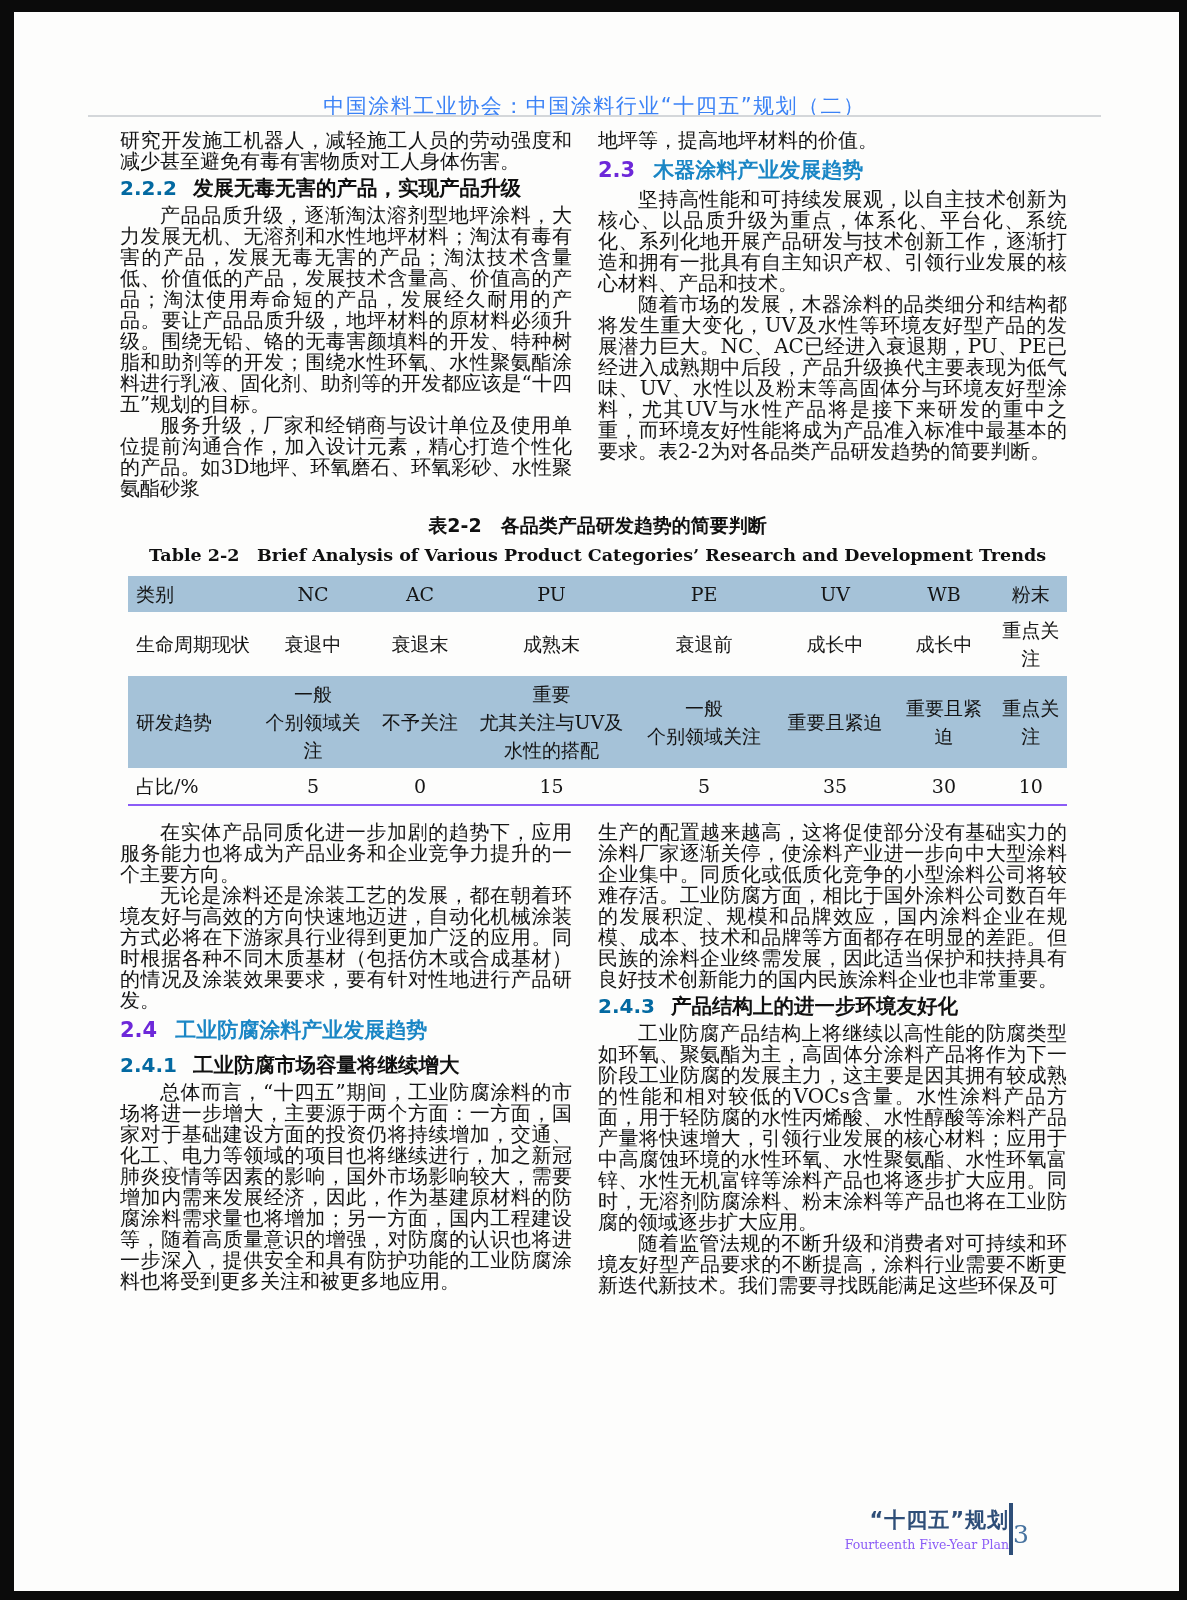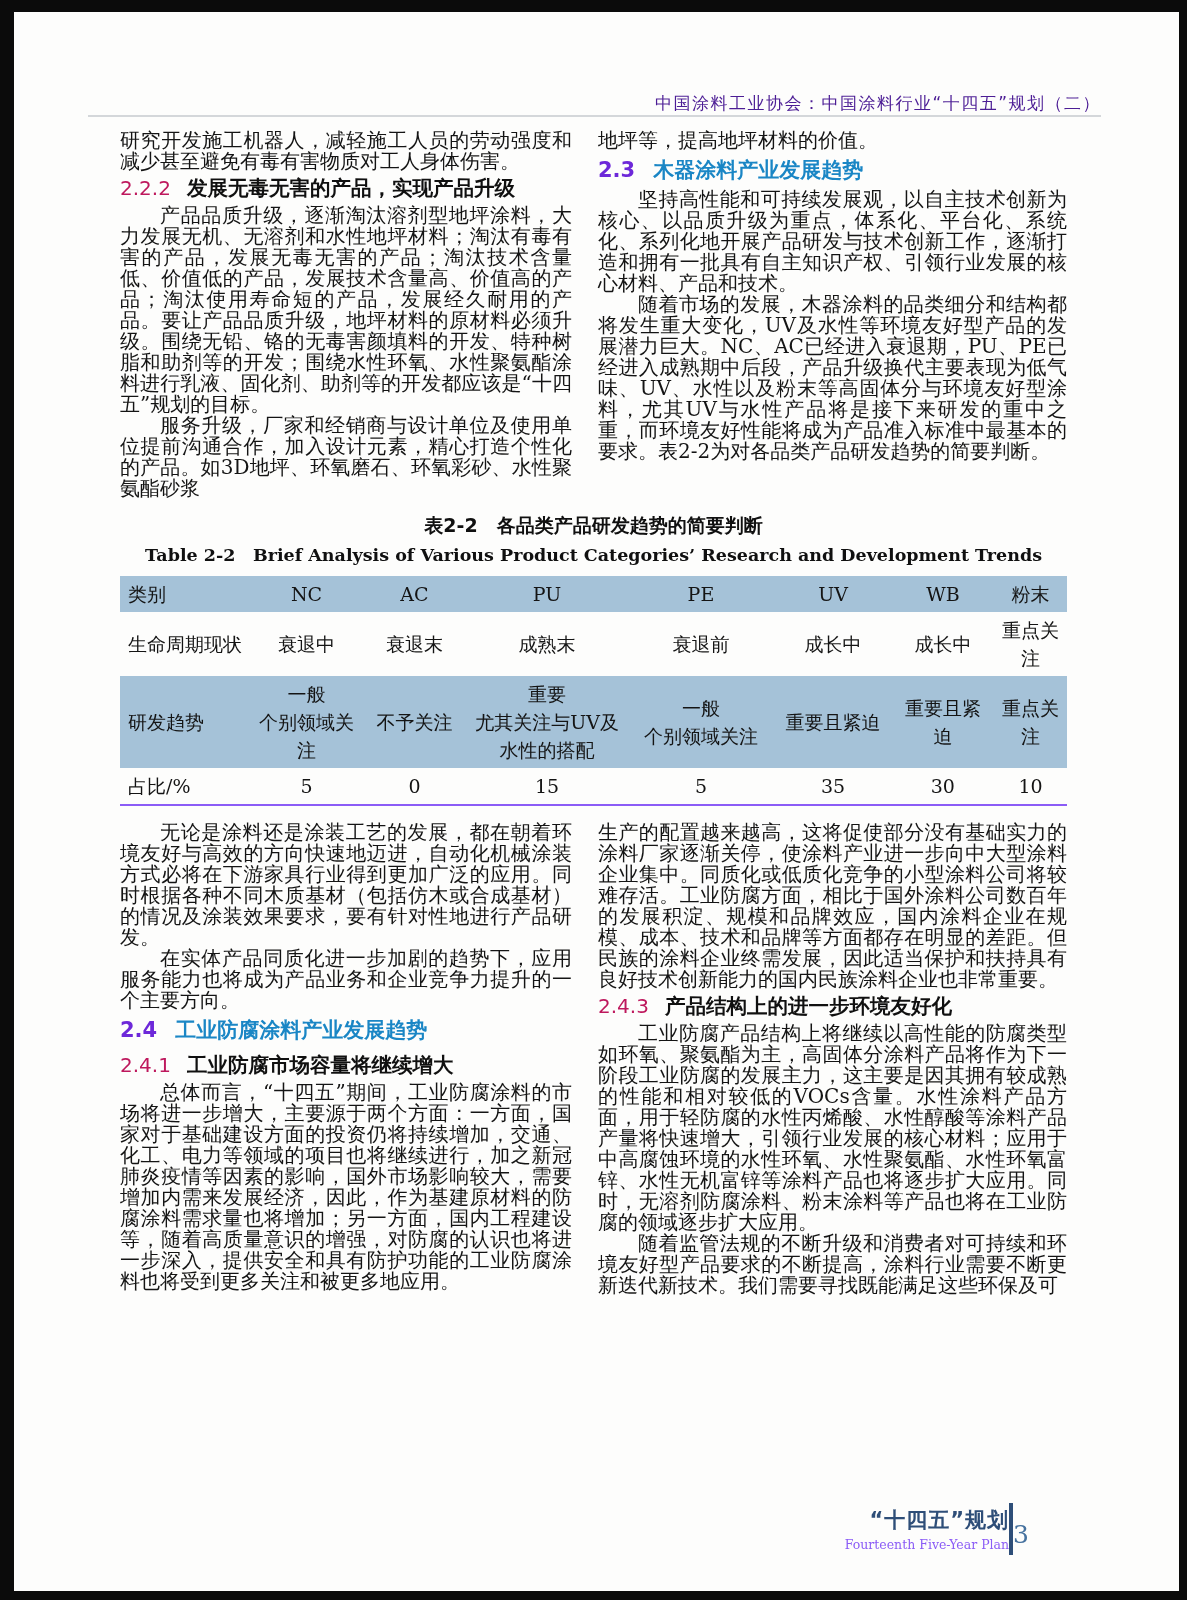--- a/index.html
+++ b/index.html
@@ -9,22 +9,22 @@
     background:#0b0b0b;
     font-family:"DejaVu Serif","Liberation Serif",serif;
   }
   .page {
     position:absolute; left:14px; top:12px; width:1165px; height:1579px;
     background:#fdfdfc; overflow:hidden;
   }
   
   .page-header {
     position:absolute; top:80px; left:74px; right:78px;
-    text-align:right; font-family:"DejaVu Sans","Liberation Sans",sans-serif;
-    font-size:17px; color:#4c1d95; letter-spacing:1.5px;
+    text-align:center; font-family:"DejaVu Sans","Liberation Sans",sans-serif;
+    font-size:21px; color:#3b82f6; letter-spacing:1.5px;
   }
   .header-rule {
     position:absolute; top:103px; left:74px; right:78px;
     border-top:2px solid #d4d7da;
   }
   
   .main { position:absolute; top:118px; left:106px; width:947px; }
   .cols { display:flex; gap:26px; }
   .col-l { width:452px; }
   .col-r { width:469px; }
@@ -35,25 +35,25 @@
   p.indent { text-indent:2em; }
   .h-section {
     margin:2px 0 2px 0; line-height:34px;
     font-family:"DejaVu Sans","Liberation Sans",sans-serif;
     font-weight:bold; font-size:21px; color:#1a86c5;
   }
   .h-section .num { color:#6d28d9; margin-right:18px; }
   .h-sub { margin:0; line-height:33px; font-size:20.5px; }
   .h-sub .num {
     font-family:"DejaVu Sans","Liberation Sans",sans-serif;
-    font-weight:normal; color:#be185d; margin-right:16px; font-size:20px;
+    font-weight:bold; color:#0369a1; margin-right:16px; font-size:20px;
   }
   .h-sub .ttl { font-weight:bold; color:#101010; }
   
-  .table-wrap { margin-top:14px; }
+  .table-wrap { margin-top:14px;margin-left:8px; }
   .tbl-title-cn {
     text-align:center; font-family:"DejaVu Sans","Liberation Sans",sans-serif;
     font-weight:bold; font-size:19px; color:#101010;
   }
   .tbl-title-en {
     text-align:center; font-weight:bold; font-size:17.5px; color:#101010; margin-top:4px;
   }
   table.data {
     width:100%; border-collapse:collapse; margin-top:9px;
     font-size:19px; color:#141414; border-bottom:2px solid #8b5cf6;
@@ -166,22 +166,22 @@
             <td>35</td>
             <td>30</td>
             <td>10</td>
           </tr>
         </tbody>
       </table>
     </div>
 
     <div class="cols cols-bottom">
       <div class="col-l">
+        <p class="body indent">在实体产品同质化进一步加剧的趋势下，应用服务能力也将成为产品业务和企业竞争力提升的一个主要方向。</p>
         <p class="body indent">无论是涂料还是涂装工艺的发展，都在朝着环境友好与高效的方向快速地迈进，自动化机械涂装方式必将在下游家具行业得到更加广泛的应用。同时根据各种不同木质基材（包括仿木或合成基材）的情况及涂装效果要求，要有针对性地进行产品研发。</p>
-        <p class="body indent">在实体产品同质化进一步加剧的趋势下，应用服务能力也将成为产品业务和企业竞争力提升的一个主要方向。</p>
         <h2 class="h-section"><span class="num">2.4</span><span>工业防腐涂料产业发展趋势</span></h2>
         <h3 class="h-sub"><span class="num">2.4.1</span><span class="ttl">工业防腐市场容量将继续增大</span></h3>
         <p class="body indent">总体而言，“十四五”期间，工业防腐涂料的市场将进一步增大，主要源于两个方面：一方面，国家对于基础建设方面的投资仍将持续增加，交通、化工、电力等领域的项目也将继续进行，加之新冠肺炎疫情等因素的影响，国外市场影响较大，需要增加内需来发展经济，因此，作为基建原材料的防腐涂料需求量也将增加；另一方面，国内工程建设等，随着高质量意识的增强，对防腐的认识也将进一步深入，提供安全和具有防护功能的工业防腐涂料也将受到更多关注和被更多地应用。</p>
 
       </div>
       <div class="col-r">
         <p class="body">生产的配置越来越高，这将促使部分没有基础实力的涂料厂家逐渐关停，使涂料产业进一步向中大型涂料企业集中。同质化或低质化竞争的小型涂料公司将较难存活。工业防腐方面，相比于国外涂料公司数百年的发展积淀、规模和品牌效应，国内涂料企业在规模、成本、技术和品牌等方面都存在明显的差距。但民族的涂料企业终需发展，因此适当保护和扶持具有良好技术创新能力的国内民族涂料企业也非常重要。</p>
         <h3 class="h-sub"><span class="num">2.4.3</span><span class="ttl">产品结构上的进一步环境友好化</span></h3>
         <p class="body indent">工业防腐产品结构上将继续以高性能的防腐类型如环氧、聚氨酯为主，高固体分涂料产品将作为下一阶段工业防腐的发展主力，这主要是因其拥有较成熟的性能和相对较低的VOCs含量。水性涂料产品方面，用于轻防腐的水性丙烯酸、水性醇酸等涂料产品产量将快速增大，引领行业发展的核心材料；应用于中高腐蚀环境的水性环氧、水性聚氨酯、水性环氧富锌、水性无机富锌等涂料产品也将逐步扩大应用。同时，无溶剂防腐涂料、粉末涂料等产品也将在工业防腐的领域逐步扩大应用。</p>
         <p class="body indent">随着监管法规的不断升级和消费者对可持续和环境友好型产品要求的不断提高，涂料行业需要不断更新迭代新技术。我们需要寻找既能满足这些环保及可</p>

